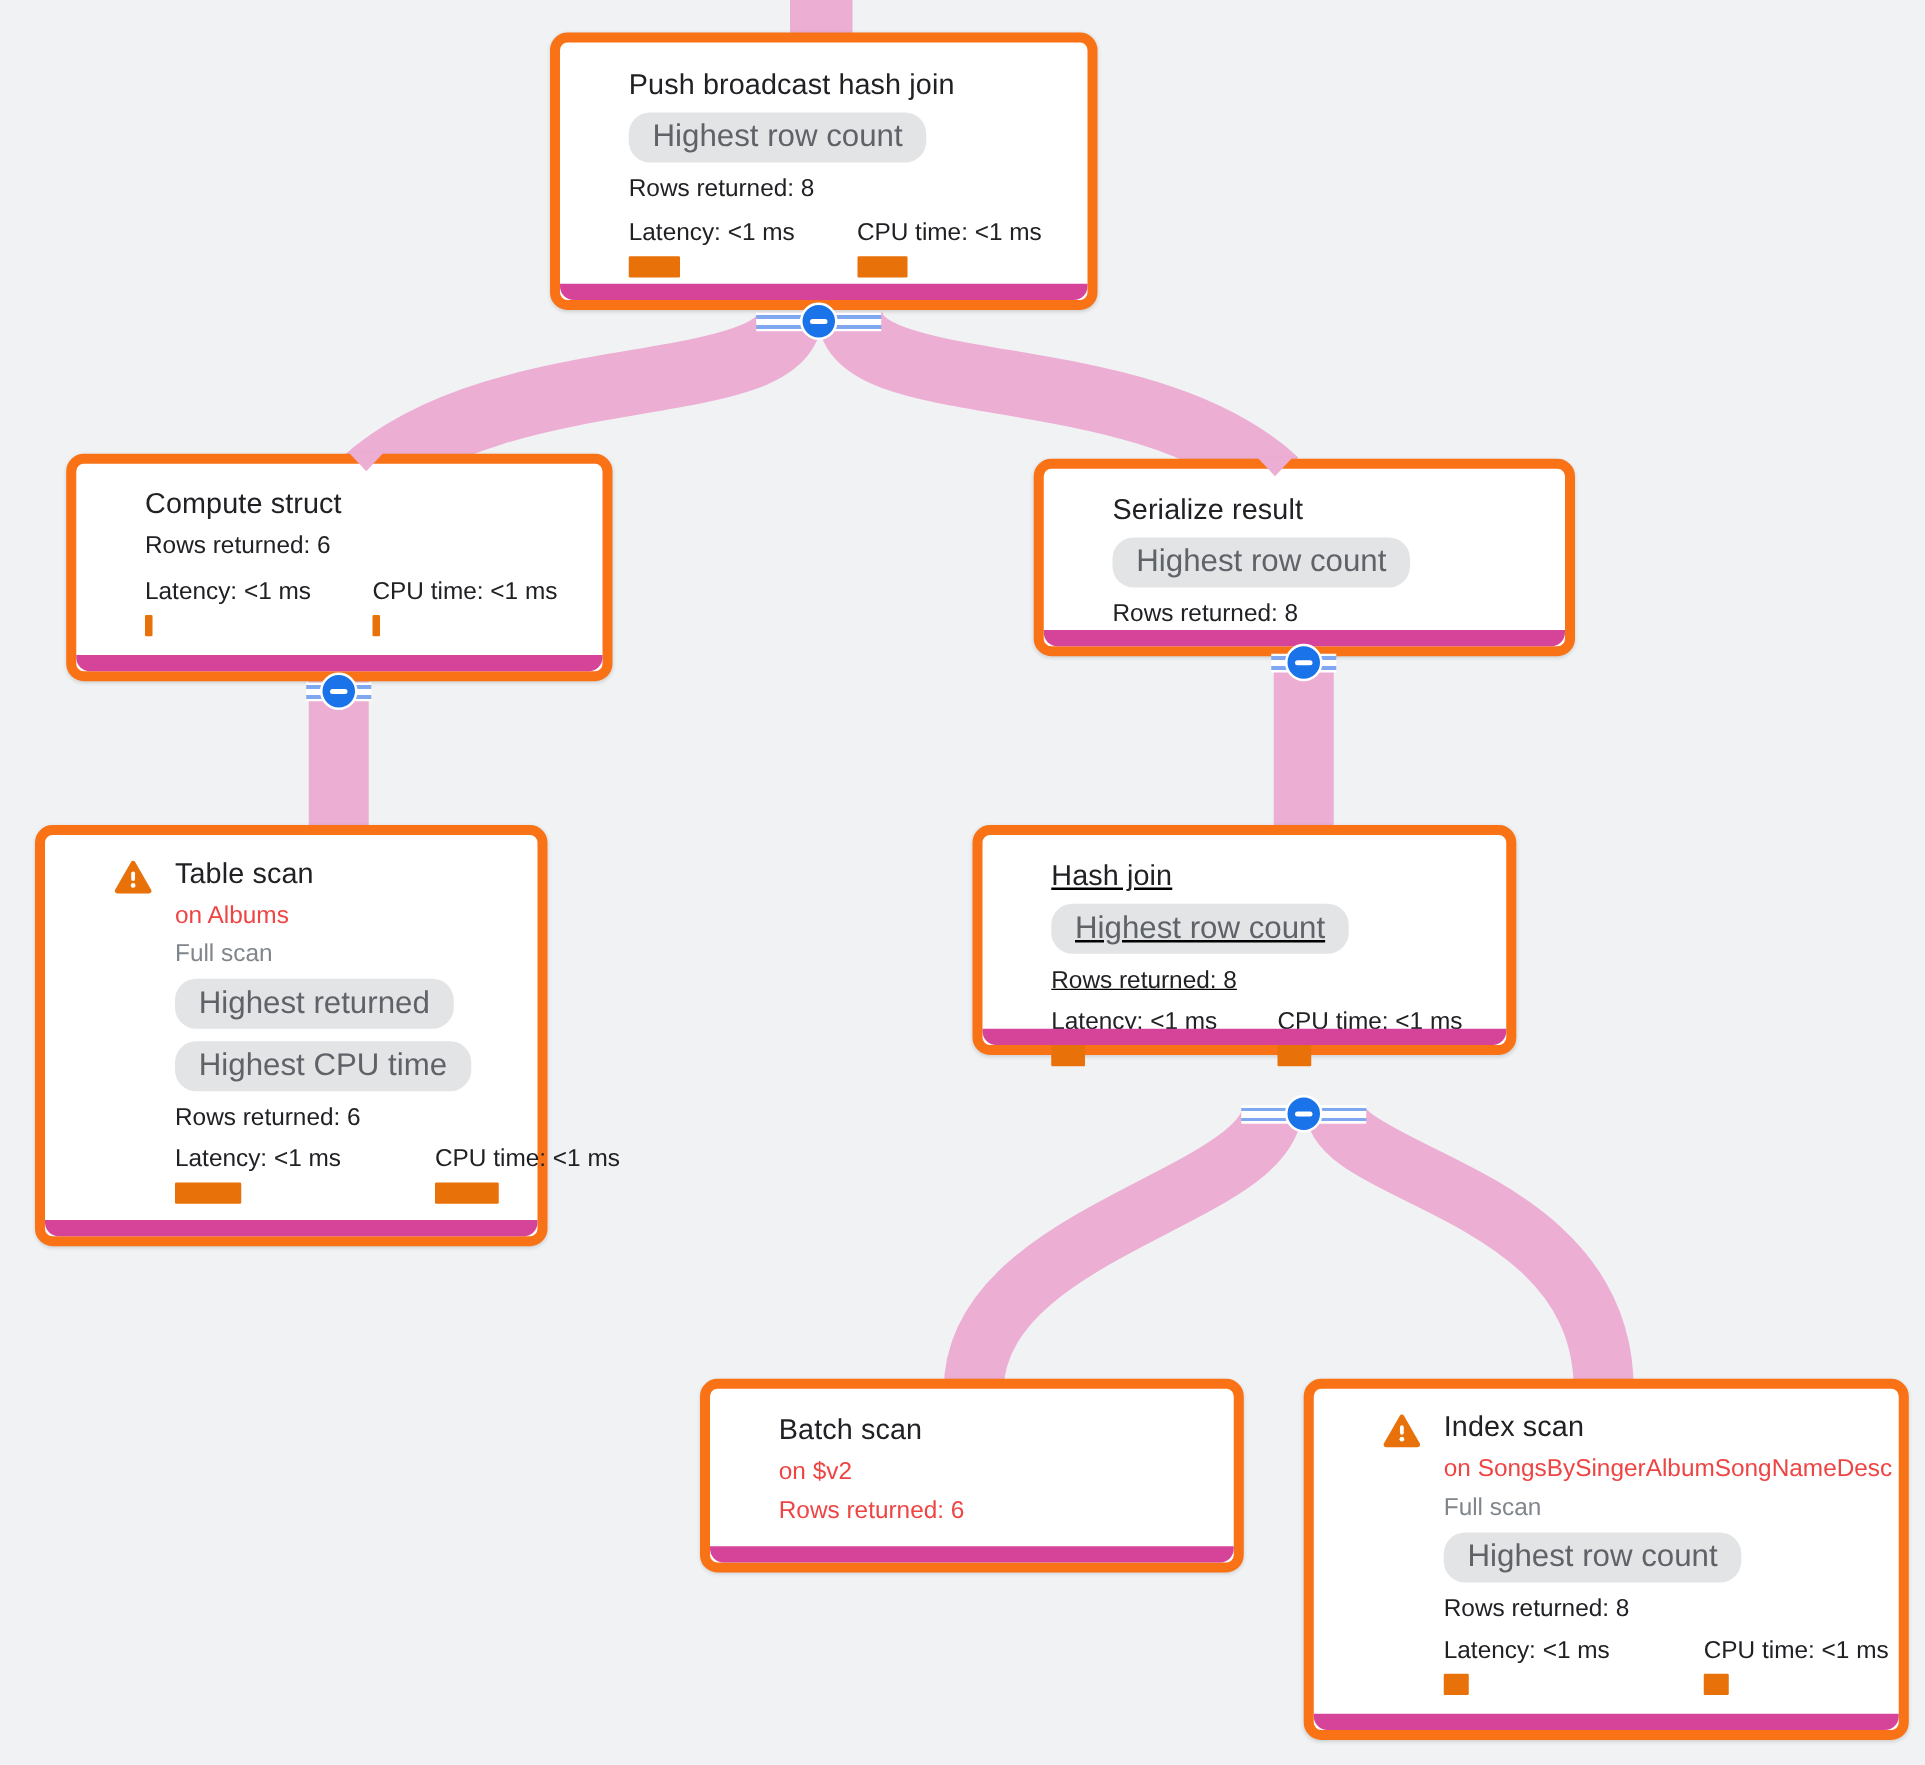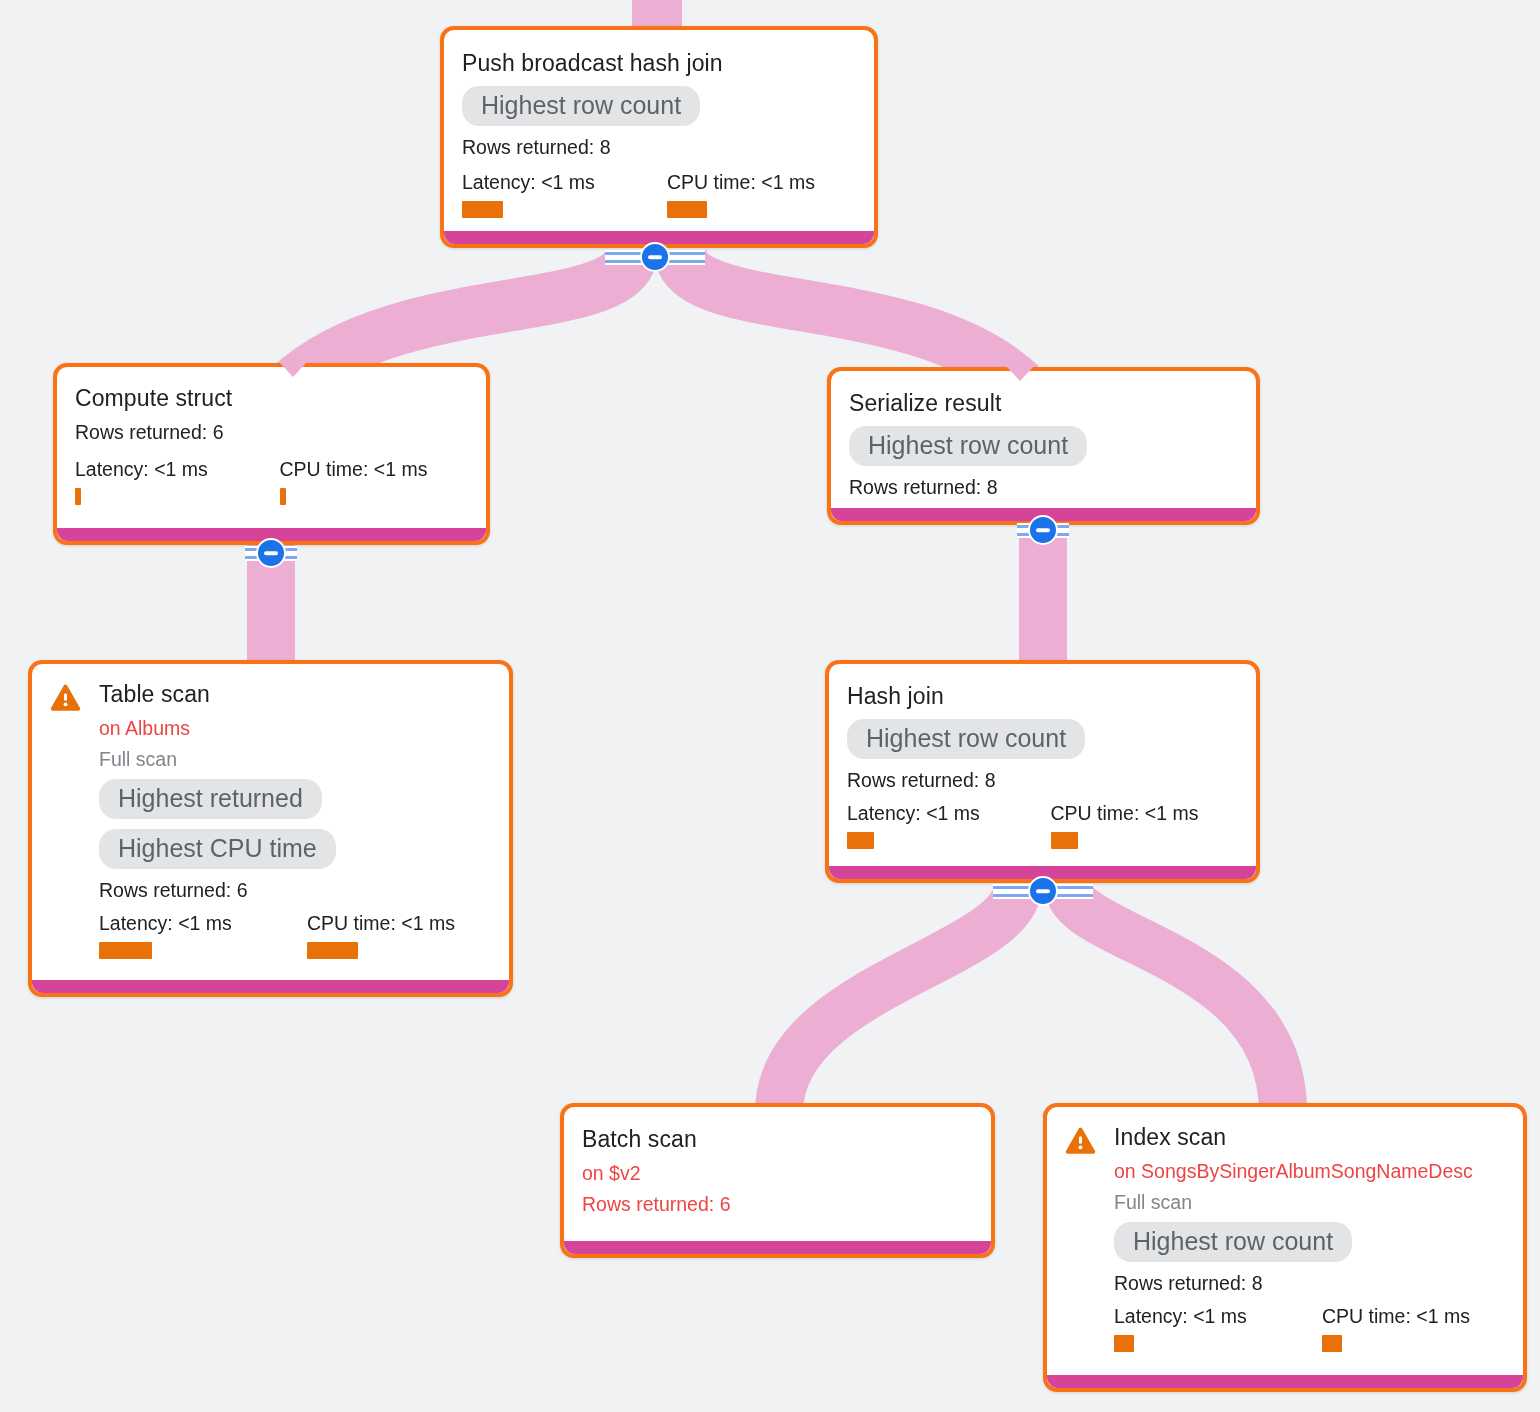--- a/index.html
+++ b/index.html
@@ -17,23 +17,24 @@
     width: 1540px; height: 1412px;
     pointer-events: none;
   }
   #edges { z-index: 0; }
   #tips  { z-index: 2; }
 
   
   .card {
     position: absolute; z-index: 1;
     background: #FFFFFF;
-    border: 4px solid #f97316;
+    border: 8px solid #f97316;
     border-radius: 14px;
     box-shadow: 0 1px 3px rgba(60,64,67,0.18);
+    padding-left: 37px;
   }
   .footer-bar {
     position: absolute; left: 0; right: 0; bottom: 0;
     height: 13px; background: #D6449A;
     border-radius: 0 0 11px 11px;
   }
   .content { padding: 20px 18px 0 18px; }
   .row-flex { display: flex; align-items: flex-start; }
   .icon-col { width: 49px; flex: 0 0 49px; padding-top: 3px; }
   .title {
@@ -124,21 +125,21 @@
         </div>
         <div class="metric">
           <div class="mlabel">CPU time: &lt;1 ms</div>
           <div class="bar" style="width: 6px;"></div>
         </div>
       </div>
     </div>
     <div class="footer-bar"></div>
   </div>
 
-  <div class="card" style="left:28px; top:660px; width:485px; height:337px;">
+  <div class="card" style="left:28px; top:660px; width:410px; height:337px;">
     <div class="content" style="padding-top:17px;">
       <div class="row-flex">
         <div class="icon-col warning">
           <svg width="31" height="28" viewBox="0 0 24 22">
             <path d="M12 2 L22 19.5 H2 Z" fill="#E8710A" stroke="#E8710A" stroke-width="3" stroke-linejoin="round"></path>
             <rect x="10.8" y="7.2" width="2.4" height="6" rx="1.2" fill="#FFFFFF"></rect>
             <circle cx="12" cy="16" r="1.5" fill="#FFFFFF"></circle>
           </svg>
         </div>
         <div>
@@ -166,21 +167,21 @@
 
   <div class="card" style="left:827px; top:367px; width:433px; height:158px;">
     <div class="content" style="padding-top:19px;">
       <div class="title">Serialize result</div>
       <div class="badge">Highest row count</div>
       <div class="rows" style="margin-top:6px;">Rows returned: 8</div>
     </div>
     <div class="footer-bar"></div>
   </div>
 
-  <div class="card" style="left:825px; top:660px; width:435px; height:223px;">
+  <div class="card" style="left:778px; top:660px; width:435px; height:184px;text-decoration:underline;">
     <div class="content" style="padding-top:19px;">
       <div class="title">Hash join</div>
       <div class="badge">Highest row count</div>
       <div class="rows" style="margin-top:6px;">Rows returned: 8</div>
       <div class="metrics" style="margin-top:10px;">
         <div class="metric">
           <div class="mlabel">Latency: &lt;1 ms</div>
           <div class="bar" style="width: 27px;"></div>
         </div>
         <div class="metric">

